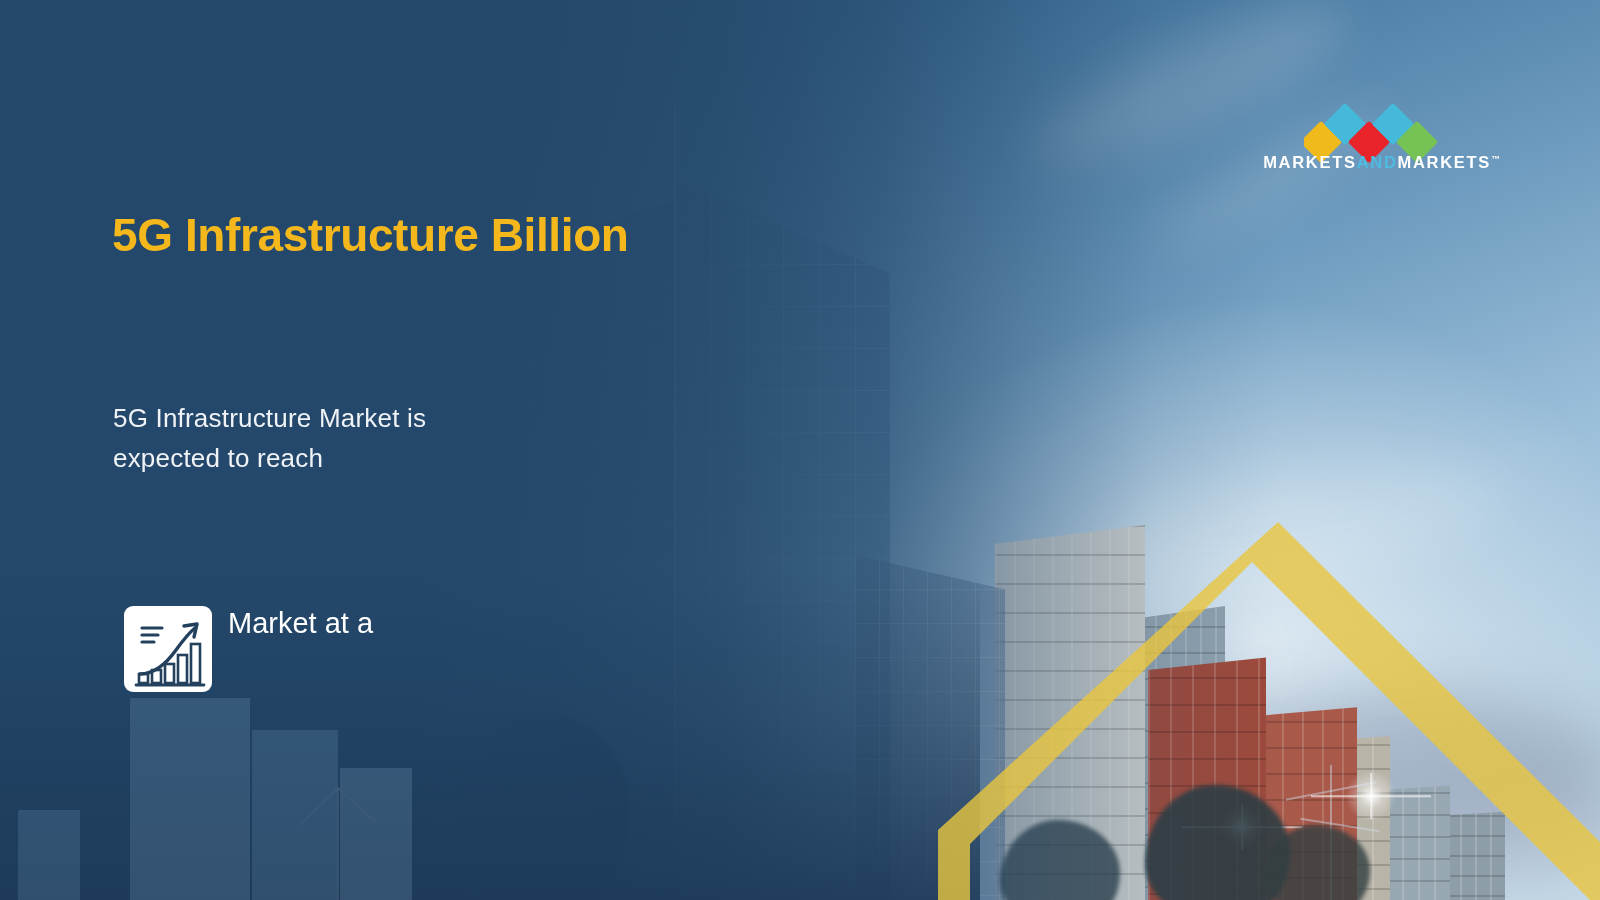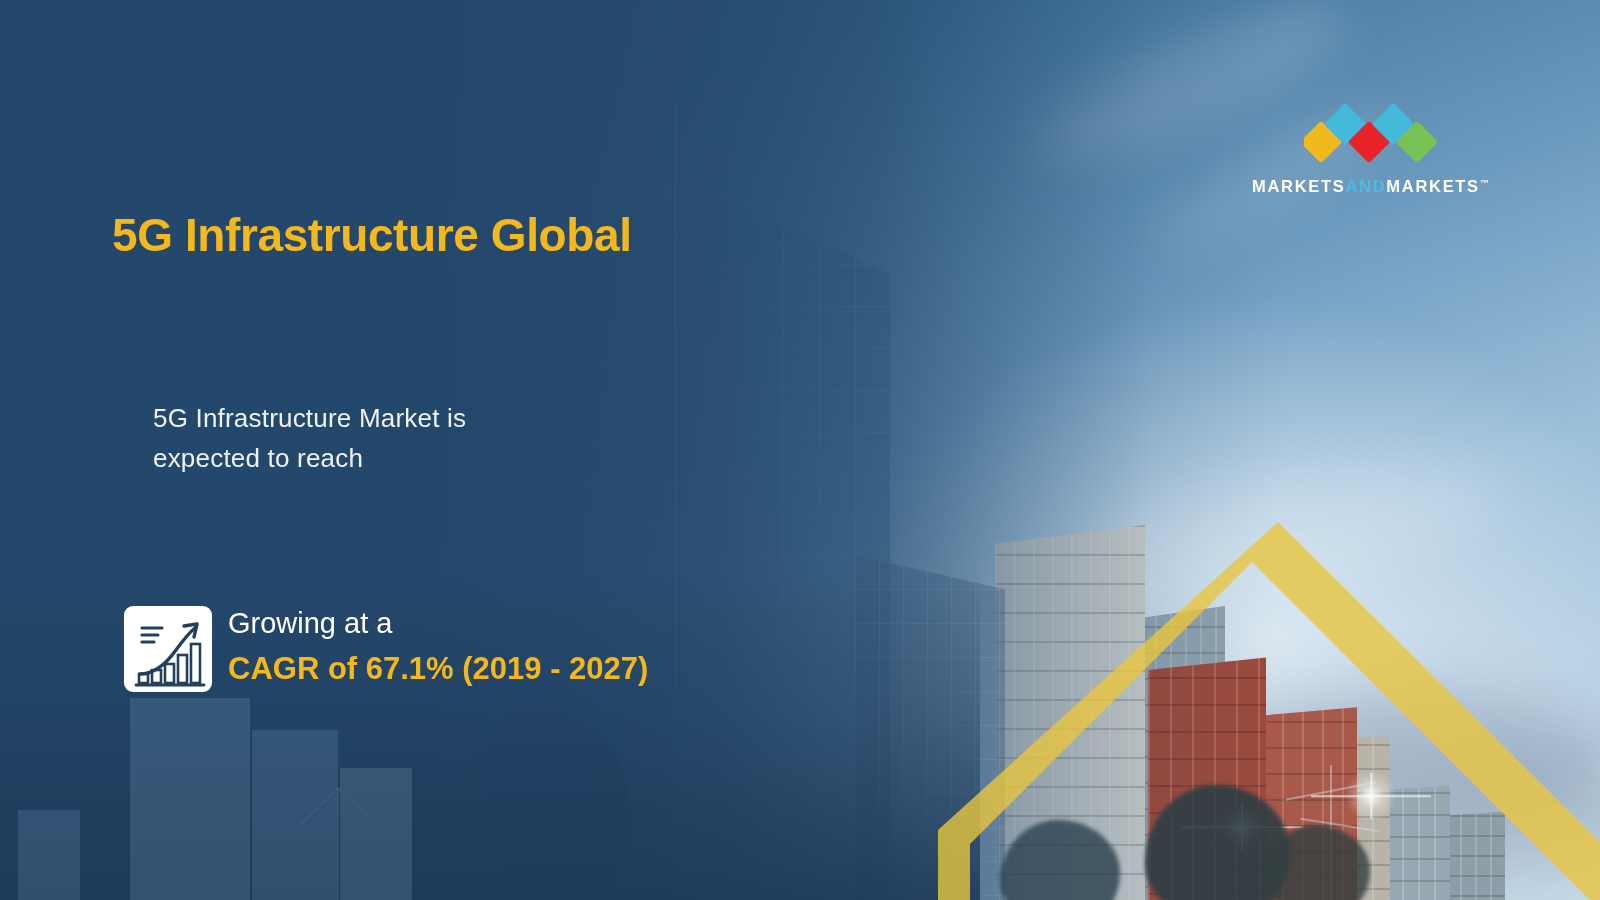--- a/index.html
+++ b/index.html
@@ -143,21 +143,21 @@
     letter-spacing:-0.4px; white-space:nowrap;
   }
   .subtitle {
     position:absolute; left:113px; top:277px;
     font-size:31px; font-weight:bold; color:#ffffff;
     letter-spacing:-0.2px; white-space:nowrap;
   }
   .body-line {
     position:absolute; left:113px;
     font-size:26px; color:#f0f3f6; font-weight:normal;
-    letter-spacing:0.2px; white-space:nowrap;margin-left:40px;
+    letter-spacing:0.2px; white-space:nowrap;
   }
   .bl1 { top:403px; }
   .bl2 { top:443px;text-align:right; }
   .value {
     position:absolute; left:113px; top:481px;
     font-size:31px; font-weight:bold; color:#F5B81C;
     letter-spacing:0px; white-space:nowrap;
   }
 
   
@@ -172,22 +172,22 @@
   }
   .cagr-line2 {
     position:absolute; left:228px; top:651px;
     font-size:31px; font-weight:bold; color:#F5B81C; white-space:nowrap;
   }
 
   
   .logo { position:absolute; left:1252px; top:103px; width:248px; height:88px; }
   .logo-marks { position:absolute; left:52px; top:0; width:148px; height:62px; }
   .logo-text {
-    position:absolute; left:0; top:74px; width:248px;
-    text-align:left; font-size:16.5px; font-weight:bold;
+    position:absolute; left:0; top:50px; width:248px;
+    text-align:right; font-size:16.5px; font-weight:bold;
     letter-spacing:1.7px; color:#ffffff; white-space:nowrap;
   }
   .logo-and { color:#4FBBE0; }
   .logo-tm  { font-size:9px; vertical-align:super; letter-spacing:0; }
 </style>
 </head>
 <body>
 
 <div class="banner">
 
@@ -250,21 +250,21 @@
     <rect x="18" y="140" width="62" height="90" fill="#8fb8da"></rect>
     <g stroke="#cfe2f2" stroke-width="1.4" fill="none">
       <path d="M338 118 L338 230 M300 155 L338 118 L376 152"></path>
     </g>
   </svg>
 
   <svg class="chevron" viewBox="0 0 680 400">
     <path d="M348 22 L680 352 L680 400 L660 400 L322 62 L40 344 L40 400 L8 400 L8 330 Z" fill="#E9C53F" opacity="0.80"></path>
   </svg>
 
-  <div class="title">5G Infrastructure Global</div>
+  <div class="title">5G Infrastructure Billion</div>
   <div class="body-line bl1">5G Infrastructure Market  is</div>
   <div class="body-line bl2">expected  to reach</div>
 
   <div class="cagr-icon">
     <svg viewBox="0 0 88 86" width="88" height="86">
       <g stroke="#23415C" stroke-width="3.2" fill="none" stroke-linecap="round">
         <line x1="18" y1="22" x2="38" y2="22"></line>
         <line x1="18" y1="29" x2="34" y2="29"></line>
         <line x1="18" y1="36" x2="30" y2="36"></line>
       </g>
@@ -273,22 +273,21 @@
       <g stroke="#23415C" stroke-width="2.6" fill="none">
         <rect x="15" y="68" width="9" height="9"></rect>
         <rect x="28" y="64" width="9" height="13"></rect>
         <rect x="41" y="58" width="9" height="19"></rect>
         <rect x="54" y="49" width="9" height="28"></rect>
         <rect x="67" y="38" width="9" height="39"></rect>
       </g>
       <line x1="12" y1="79" x2="80" y2="79" stroke="#23415C" stroke-width="2.8" stroke-linecap="round"></line>
     </svg>
   </div>
-  <div class="cagr-line1">Growing at a</div>
-  <div class="cagr-line2">CAGR of  67.1% (2019 - 2027)</div>
+  <div class="cagr-line1">Market at a</div>
 
   <div class="logo">
     <svg class="logo-marks" viewBox="0 0 148 62">
       <rect x="2" y="24" width="30" height="30" rx="2.5" transform="rotate(45 17 39)" fill="#F0B91C"></rect>
       <rect x="26" y="6" width="30" height="30" rx="2.5" transform="rotate(45 41 21)" fill="#44B9D9"></rect>
       <rect x="50" y="24" width="30" height="30" rx="2.5" transform="rotate(45 65 39)" fill="#E8232A"></rect>
       <rect x="74" y="6" width="30" height="30" rx="2.5" transform="rotate(45 89 21)" fill="#44B9D9"></rect>
       <rect x="98" y="24" width="30" height="30" rx="2.5" transform="rotate(45 113 39)" fill="#76C255"></rect>
     </svg>
     <div class="logo-text"><span>MARKETS</span><span class="logo-and">AND</span><span>MARKETS</span><span class="logo-tm">™</span></div>

